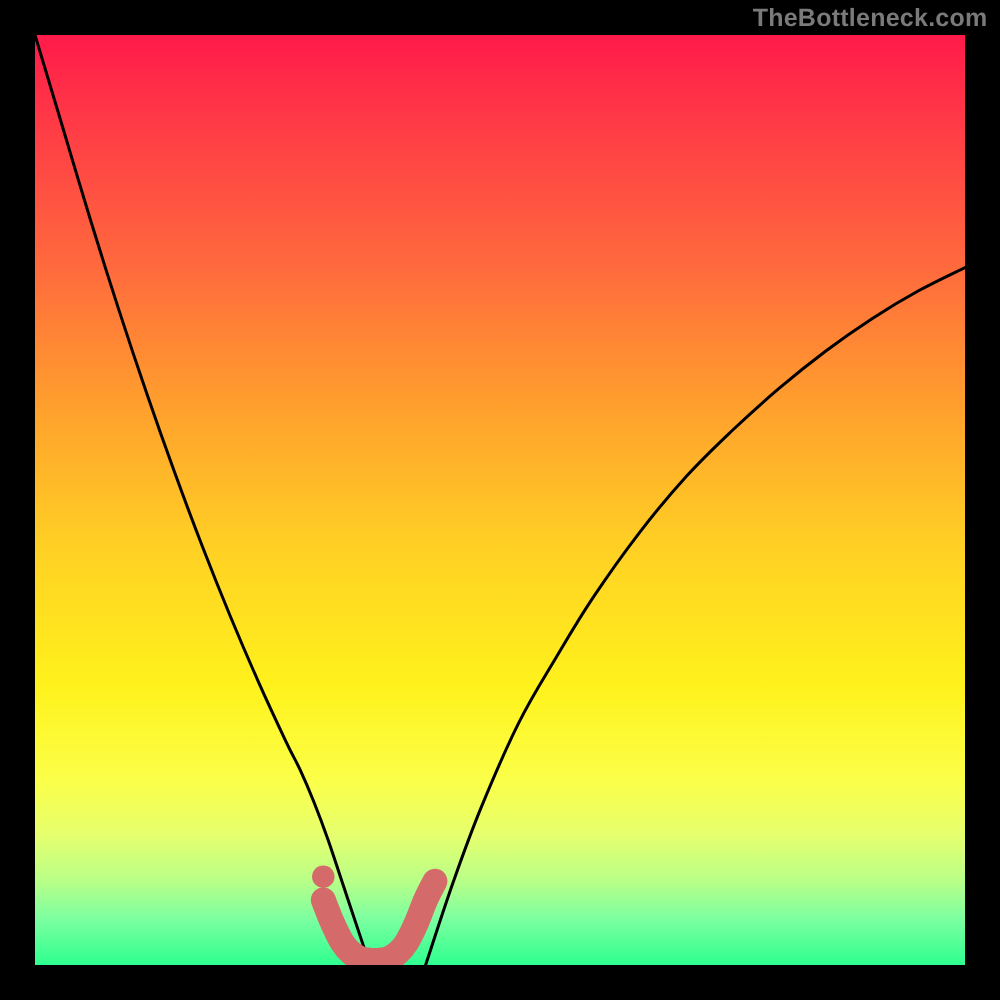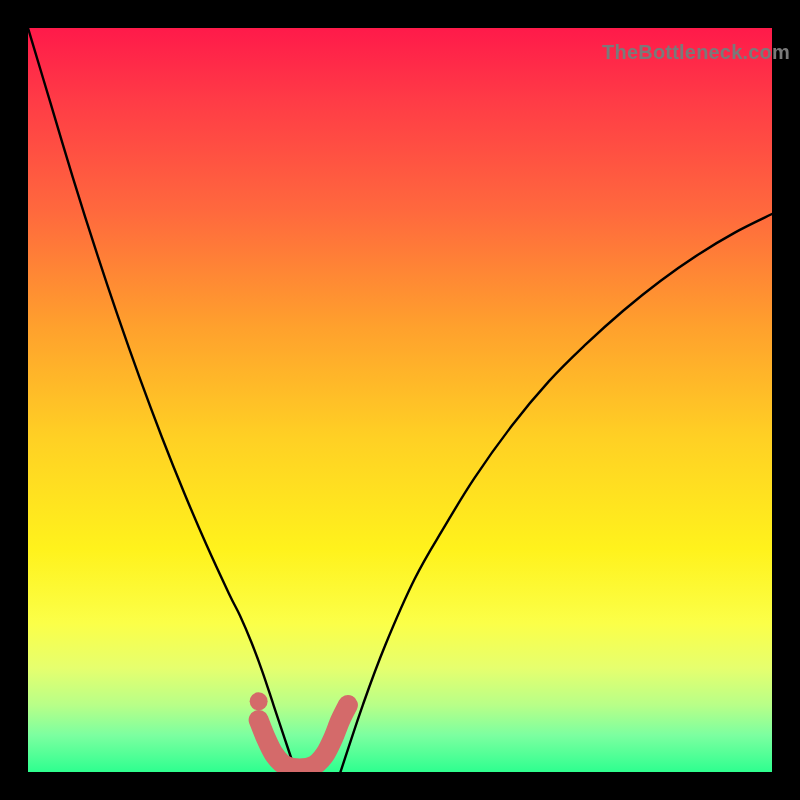--- a/index.html
+++ b/index.html
@@ -31,21 +31,20 @@
       #2eff8f 100%);
   }
   .watermark {
     position: absolute;
     top: 4px;
     right: 10px;
     color: #7a7a7a;
     font-size: 20px;
     font-weight: 600;
     letter-spacing: 0.2px;
-    margin-top: 37px;
   }
   svg {
     position: absolute;
     left: 0;
     top: 0;
   }
 </style>
 </head>
 <body>
 

